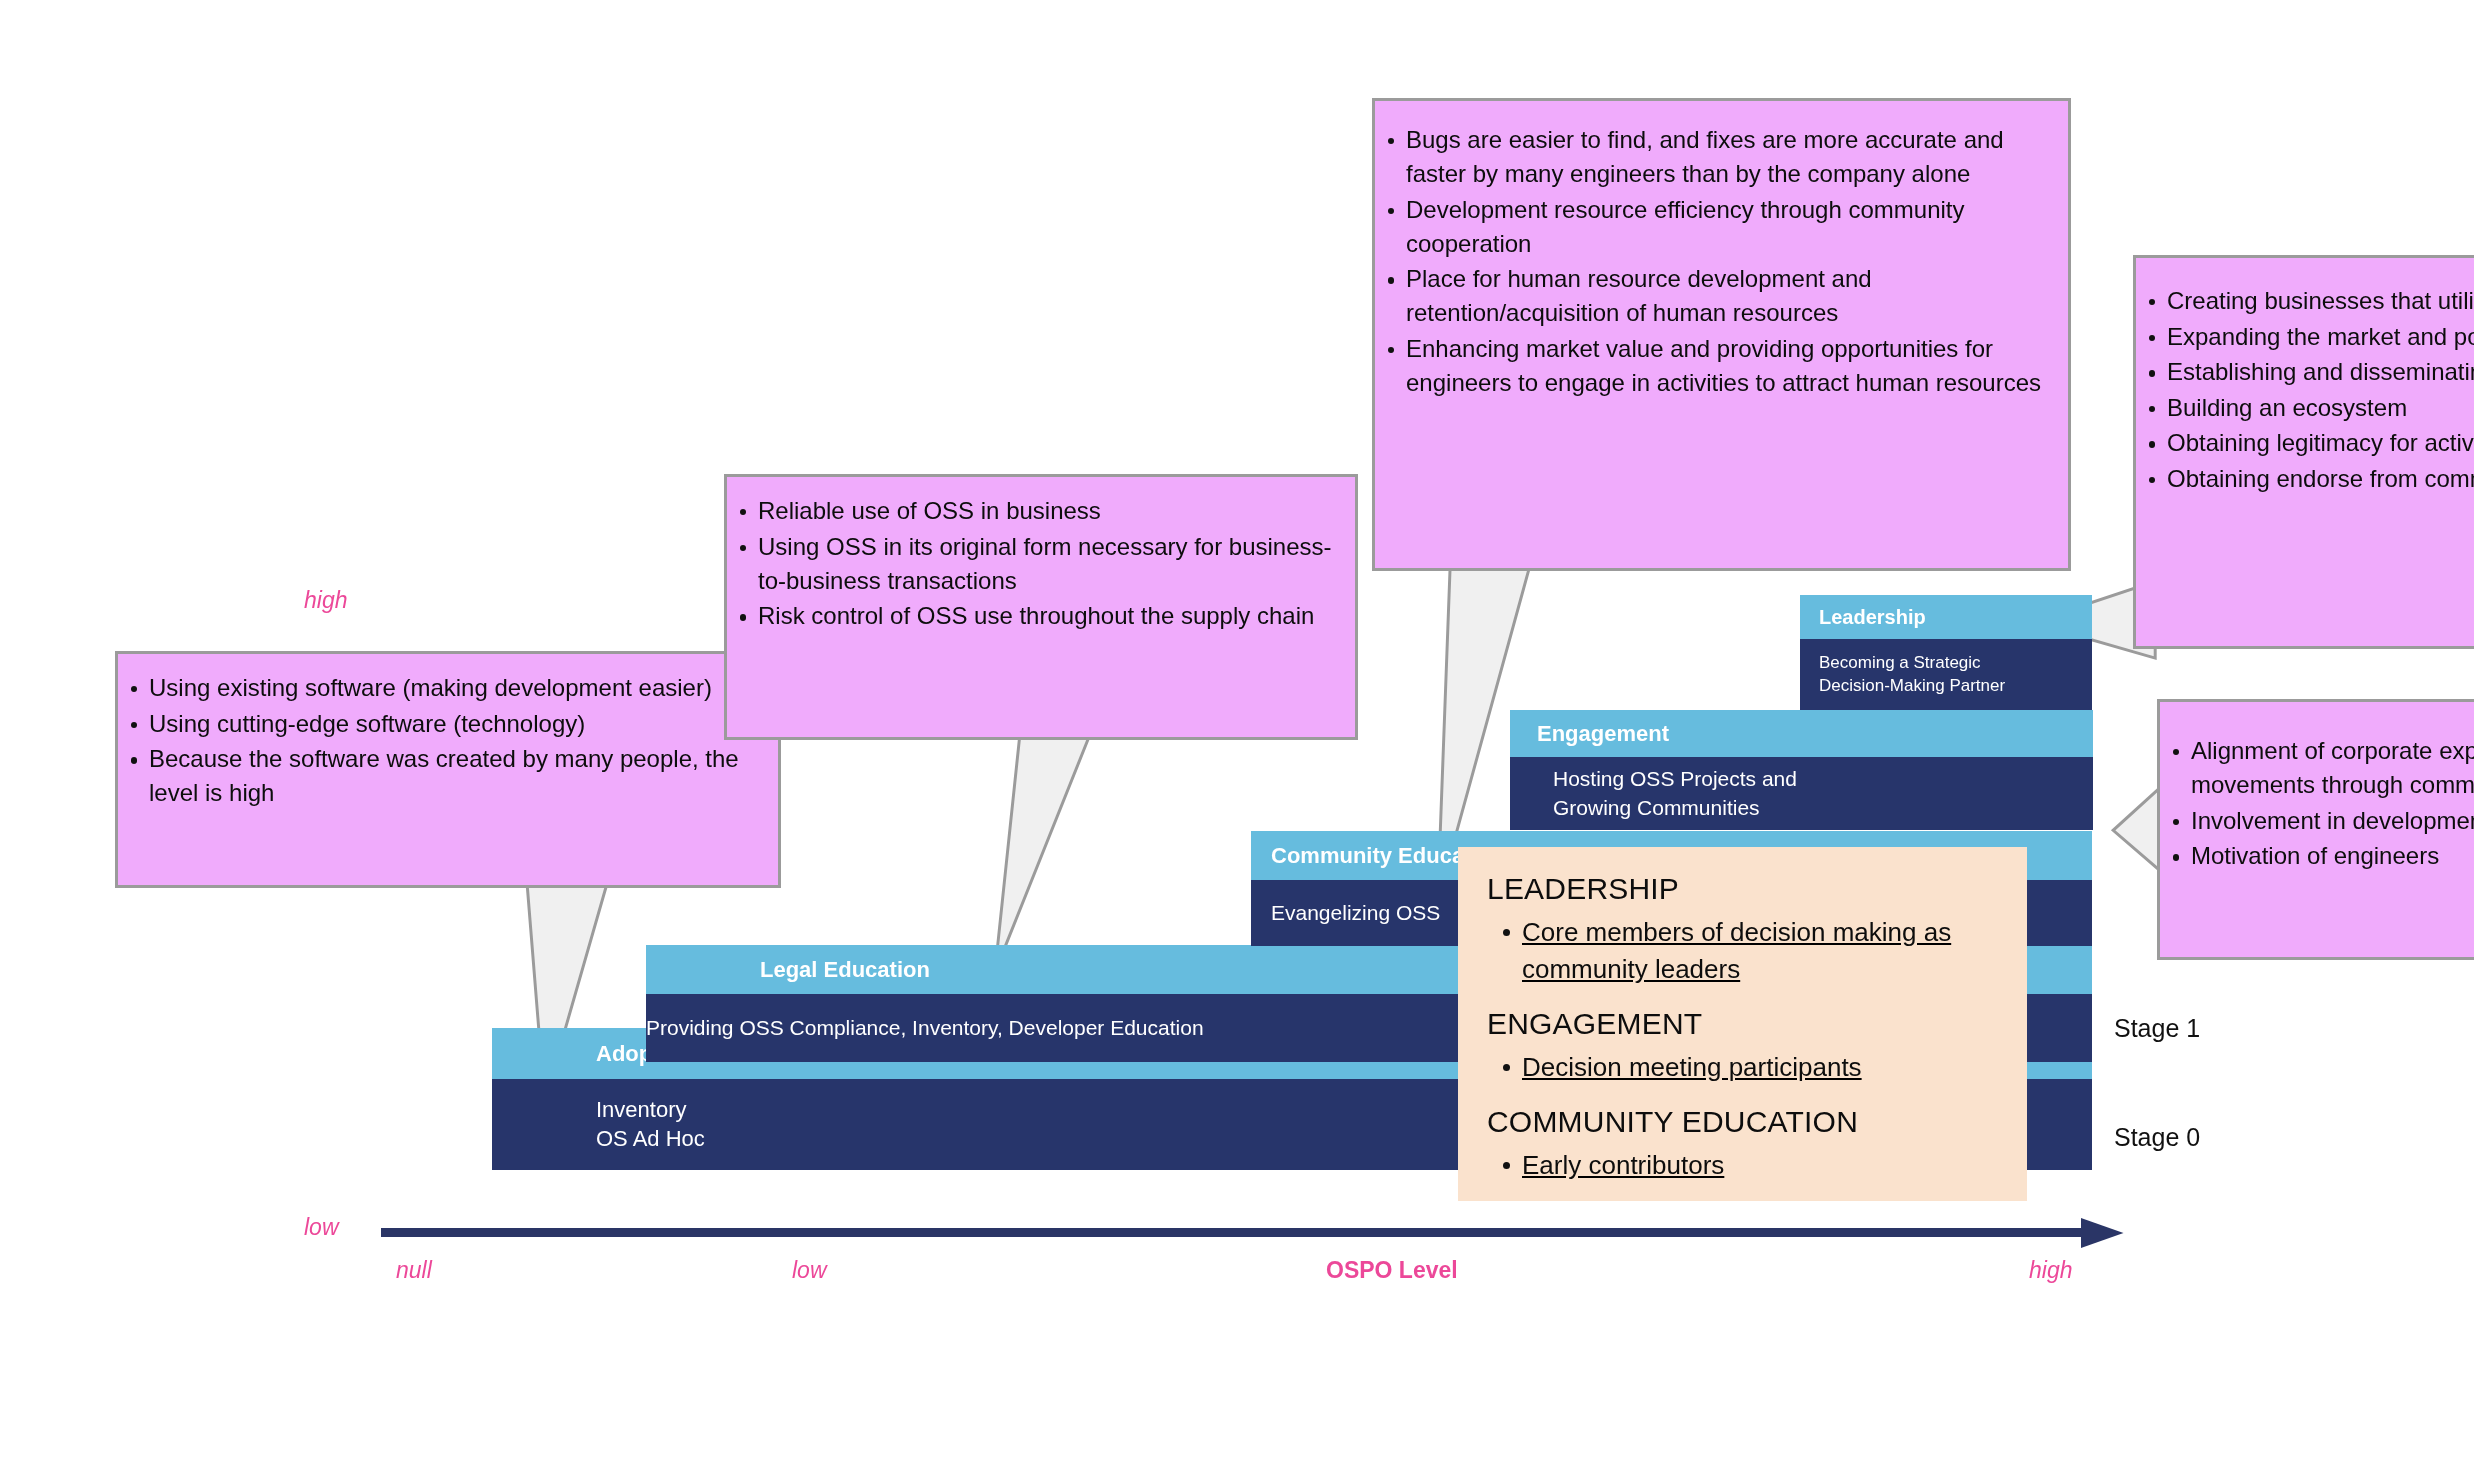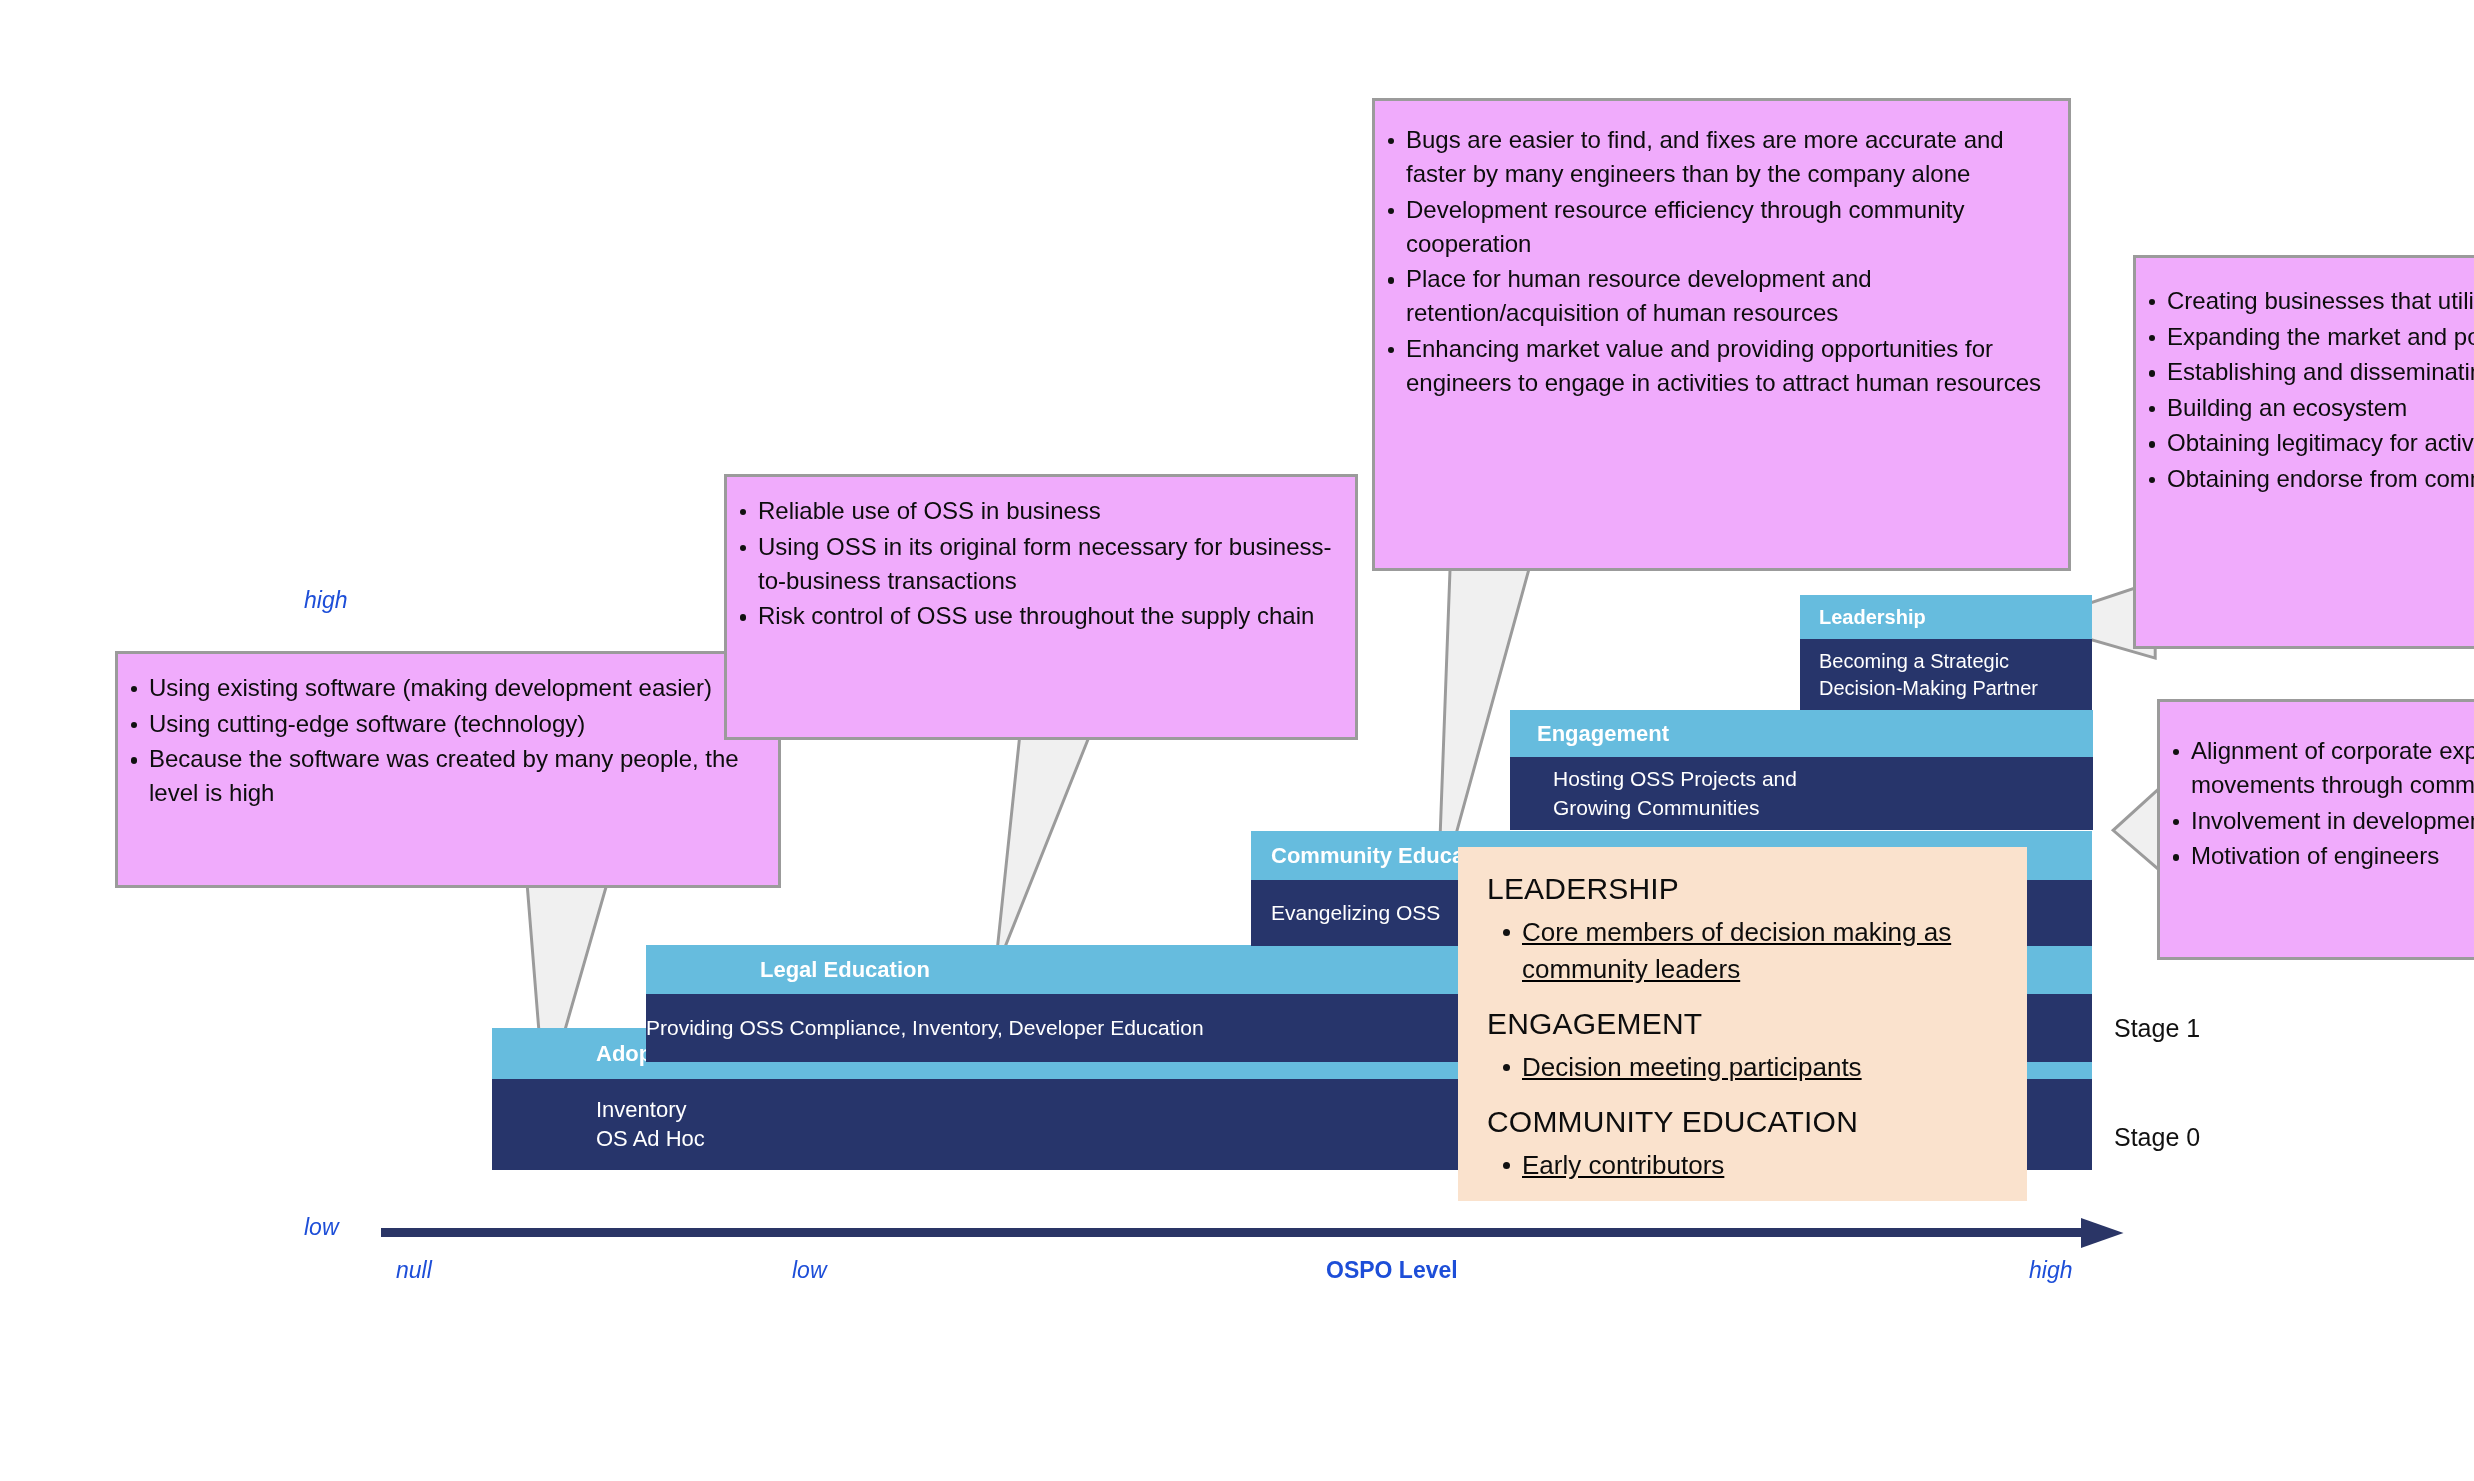--- a/index.html
+++ b/index.html
@@ -22,21 +22,21 @@
 
   
   #overlay{position:absolute;background:#fae2cd;}
   #overlay h3{margin:0;font-weight:normal;font-size:30px;letter-spacing:0.2px;color:#0d0d0d;}
   #overlay ul{margin:8px 0 19px 0;padding:0 0 0 35px;list-style:none;text-decoration:underline;}
   #overlay li{position:relative;font-size:26px;line-height:1.42;color:#0d0d0d;}
   #overlay li:before{content:"";position:absolute;left:-19px;top:15px;width:7px;height:7px;border-radius:50%;background:#111;}
 
   
   #axisline{position:absolute;background:#2a3566;}
-  .axlabel{position:absolute;font-size:23px;color:#1d4ed8;}
+  .axlabel{position:absolute;font-size:23px;color:#ec4899;}
   .axlabel.it{font-style:italic;}
   .axlabel.bold{font-weight:bold;font-style:normal;}
   .stagelabel{position:absolute;font-size:25px;color:#111;}
 </style>
 </head>
 <body>
 
 <div id="stage">
 
   <svg id="tails" viewBox="0 0 5890 2993">
@@ -69,21 +69,21 @@
   </div>
 
   <div class="bar" style="left:1510px;top:710px;width:583px;">
     <div class="cap" style="height:47px;padding-left:27px;">Engagement</div>
     <div class="body" style="height:73px;padding-left:43px;font-size:21px;line-height:1.35;">Hosting OSS Projects and
 Growing Communities</div>
   </div>
 
   <div class="bar" style="left:1800px;top:595px;width:292px;">
     <div class="cap" style="height:44px;padding-left:19px;font-size:20px;">Leadership</div>
-    <div class="body" style="height:71px;padding-left:19px;font-size:20px;line-height:1.35;">Becoming a Strategic
+    <div class="body" style="height:71px;padding-left:19px;font-size:17px;line-height:1.35;">Becoming a Strategic
 Decision-Making Partner</div>
   </div>
 
   <div id="overlay" style="left:1458px;top:847px;width:569px;height:354px;padding:25px 20px 0 29px;box-sizing:border-box;">
     <h3>LEADERSHIP</h3>
     <ul>
       <li>Core members of decision making as community leaders</li>
     </ul>
     <h3>ENGAGEMENT</h3>
     <ul>

